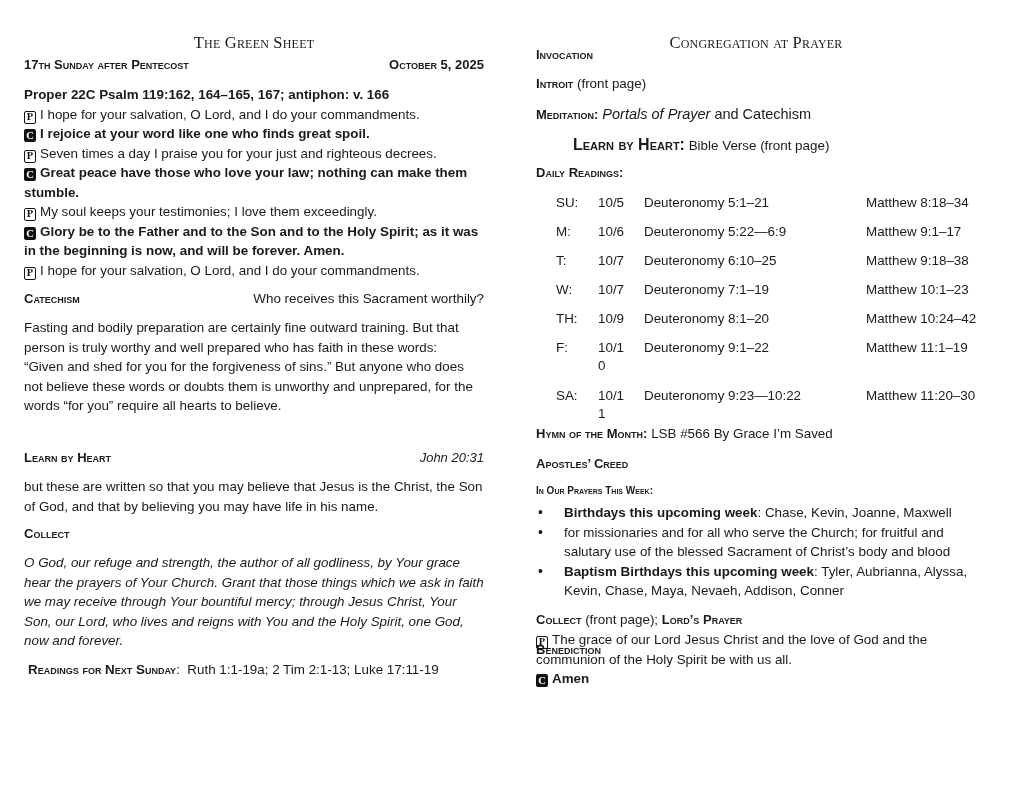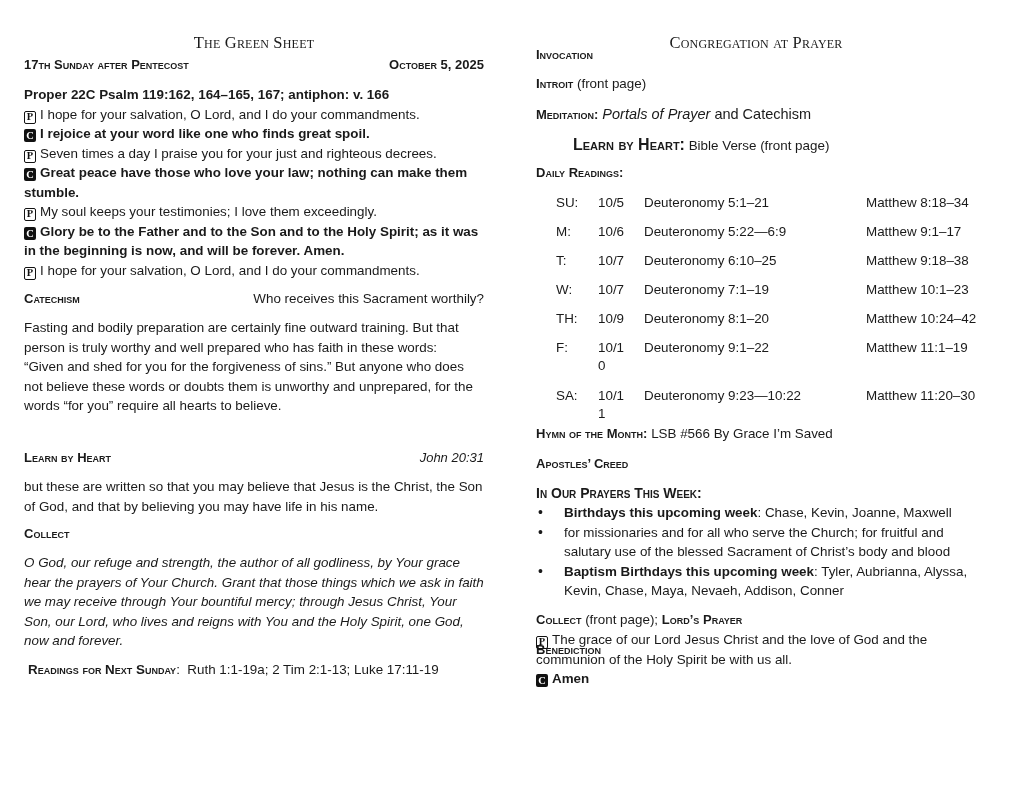--- a/index.html
+++ b/index.html
@@ -144,21 +144,21 @@
     </div>
   </div>
 
   <div class="abs" style="top:426px;font-size:13.4px;">
     <span class="sc" style="font-size:13px;">Hymn of the Month:</span>
     <span>LSB #566 By Grace I’m Saved</span>
   </div>
 
   <div class="abs sc" style="top:456px;font-size:13px;">Apostles’ Creed</div>
 
-  <div class="abs sc" style="top:485px;font-size:14px;">In Our Prayers This Week:</div>
+  <div class="abs sc" style="top:485px;font-size:10px;">In Our Prayers This Week:</div>
   <ul class="abs prayers body13" style="top:503px;width:440px;">
     <li><b>Birthdays this upcoming week</b><span>: Chase, Kevin, Joanne, Maxwell</span></li>
     <li><b></b><span>for missionaries and for all who serve the Church; for fruitful and salutary use of the blessed Sacrament of Christ’s body and blood</span></li>
     <li><b>Baptism Birthdays this upcoming week</b><span>: Tyler, Aubrianna, Alyssa, Kevin, Chase, Maya, Nevaeh, Addison, Conner</span></li>
   </ul>
 
   <div class="abs" style="top:612px;font-size:13.4px;">
     <span class="sc" style="font-size:13px;">Collect</span>
     <span>(front page);</span>
     <span class="sc" style="font-size:13px;">Lord’s Prayer</span>

